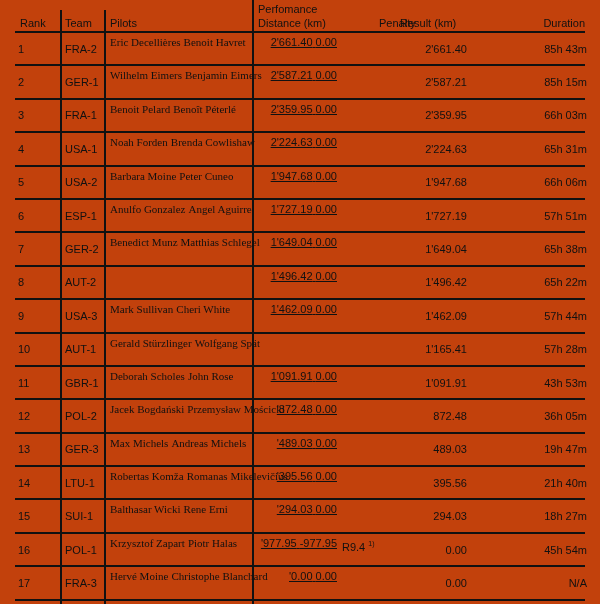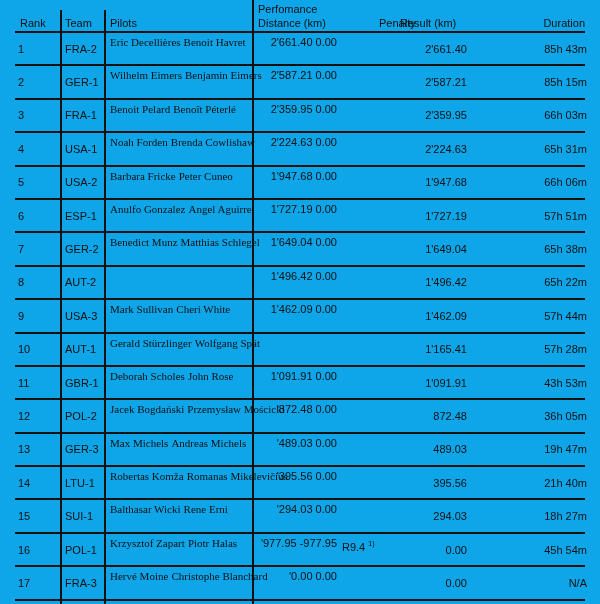--- a/index.html
+++ b/index.html
@@ -1,17 +1,17 @@
 <!DOCTYPE html>
 <html><head>
 <meta charset="utf-8">
 <style>
   html,body { margin:0; padding:0; background:#ffffff; }
   .page {
-    position:relative; width:600px; height:604px; background:#0ea5e9;
+    position:relative; width:600px; height:604px; background:#c2410c;
     font-family:"Liberation Sans", sans-serif; font-size:11px; color:#111111;
     overflow:hidden;
   }
   
   .vline { position:absolute; width:2px; background:#111111; bottom:0; }
   .vline-rank-team   { left:60px;  top:10px; }
   .vline-team-pilots { left:104px; top:10px; }
   .vline-pilots-perf { left:252px; top:0; }
   
   .header { position:relative; height:33px; margin:0 15px; border-bottom:2px solid #111111; box-sizing:border-box; }
@@ -24,21 +24,21 @@
   .h-pen   { left:328px; top:17px;margin-left:36px; }
   .h-res   { left:385px; top:17px; }
   .h-dur   { right:0;    top:17px; }
   
   .row { position:relative; height:33.4px; margin:0 15px; border-bottom:2px solid #111111; box-sizing:border-box; }
   .cell { position:absolute; white-space:nowrap; }
   .c-rank { left:3px;  top:50%; transform:translateY(-50%); }
   .c-team { left:50px; top:50%; transform:translateY(-50%); }
   .c-pilots { left:95px; top:2px; }
   .c-pilots .line { height:14px; line-height:14px;font-family:Liberation Serif, serif; }
-  .c-perf { left:180px; width:142px; top:2px; text-align:right; }
+  .c-perf { left:180px; width:142px; top:2px; text-align:right;text-decoration:underline; }
   .c-perf .line { height:14px; line-height:14px; position:relative; }
   .pen-detail { position:absolute; left:100%; margin-left:5px; top:0; white-space:nowrap; text-align:left; }
   .pen-detail sup { font-size:7px; vertical-align:super; }
   .c-result { left:340px; width:112px; text-align:right; top:50%; transform:translateY(-50%); }
   .c-duration { right:-2px; width:90px; text-align:right; top:50%; transform:translateY(-50%); }
 </style>
 </head>
 <body>
 
 <div class="page">
@@ -136,21 +136,21 @@
         </span>
       </span>
     </span>
     <span class="cell c-result">2'224.63</span>
     <span class="cell c-duration">65h 31m</span>
   </div>
       <div class="row">
     <span class="cell c-rank">5</span>
     <span class="cell c-team">USA-2</span>
     <span class="cell c-pilots">
-      <span class="line">Barbara Fricke</span>
+      <span class="line">Barbara Moine</span>
       <span class="line">Peter Cuneo</span>
     </span>
     <span class="cell c-perf">
       <span class="line">1'947.68</span>
       <span class="line">
         <span>0.00</span>
         <span class="pen-detail">
           <span></span>
           <sup></sup>
         </span>

